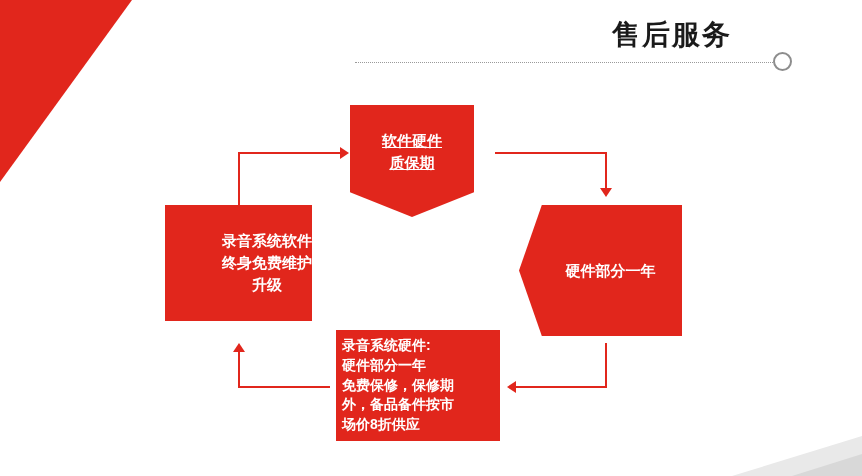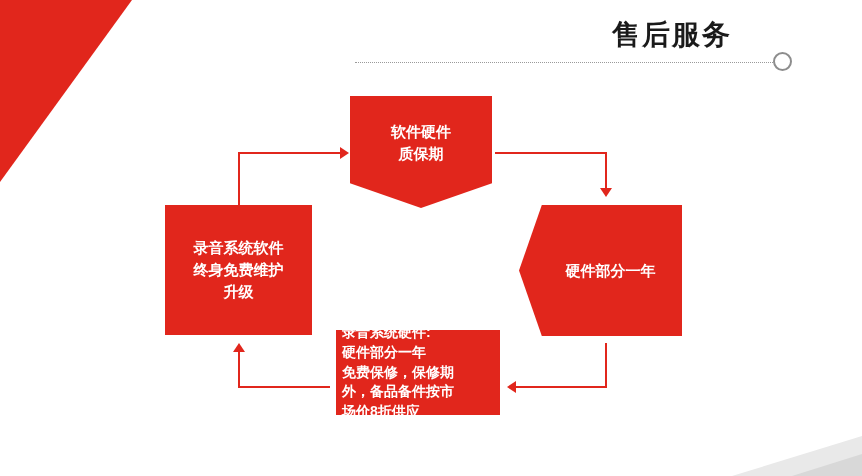--- a/index.html
+++ b/index.html
@@ -94,58 +94,60 @@
     box-sizing: border-box;
   }
   .node .node-text {
     display: block;
     white-space: pre-line;
   }
 
   
   #node-top {
     left: 350px;
-    top: 96px;
-    width: 142px;
+    top: 105px;
+    width: 124px;
     height: 112px;
     clip-path: polygon(0 0, 100% 0, 100% 78%, 50% 100%, 0 78%);
     padding-bottom: 18px;
+    text-decoration: underline;
   }
   
   #node-right {
     left: 519px;
     top: 205px;
     width: 163px;
     height: 131px;
     clip-path: polygon(14% 0, 100% 0, 100% 100%, 14% 100%, 0 50%);
     padding-left: 20px;
   }
   
   #node-bottom {
     left: 336px;
     top: 330px;
     width: 164px;
-    height: 85px;
+    height: 111px;
     clip-path: polygon(0 0, 100% 0, 100% 100%, 0 100%);
     padding: 0 6px;
     justify-content: flex-start;
     text-align: left;
   }
   #node-bottom .node-text {
     text-align: left;
     font-size: 14px;
     line-height: 1.42;
   }
   
   #node-left {
     left: 165px;
     top: 205px;
     width: 147px;
-    height: 130px;
+    height: 116px;
     clip-path: polygon(0 0, 100% 0, 100% 100%, 0 100%);
+    justify-content: flex-end;
   }
 
   
   .conn {
     position: absolute;
   }
   .conn-line {
     position: absolute;
     background: #e1261c;
   }

